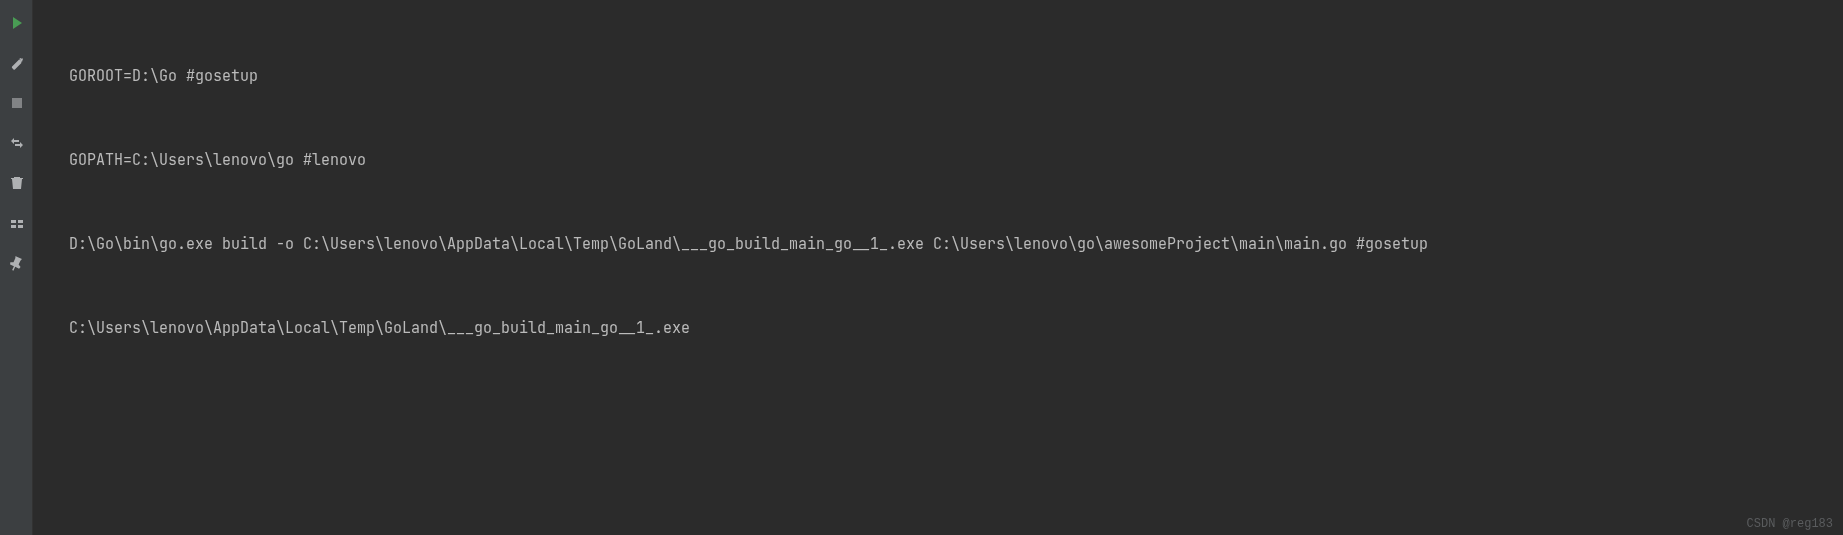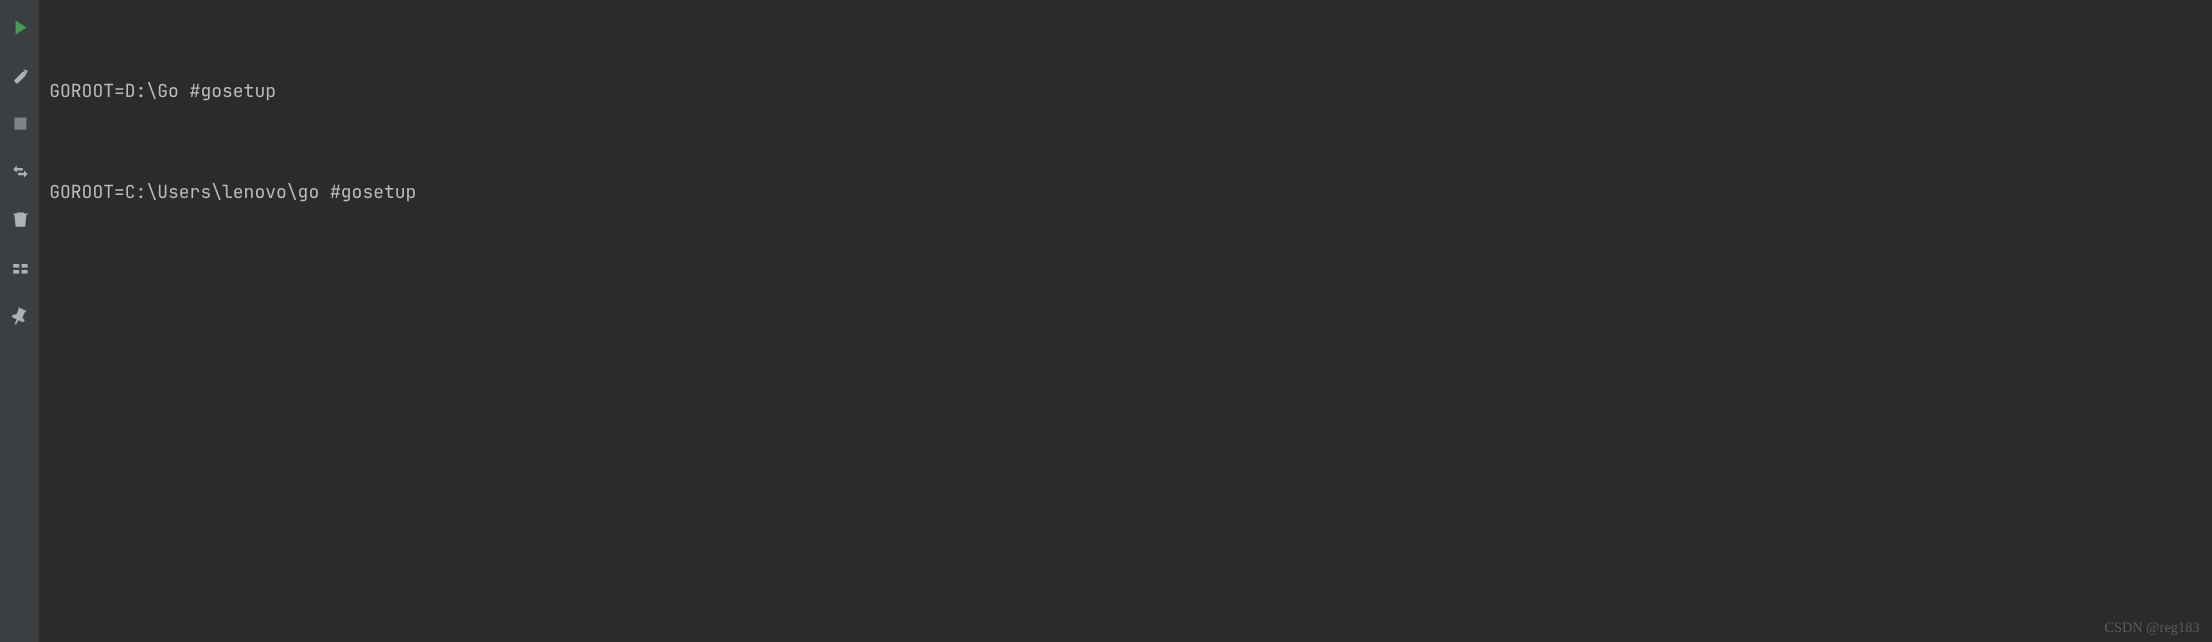--- a/index.html
+++ b/index.html
@@ -41,31 +41,32 @@
       flex: 1;
       background: #2b2b2b;
       padding: 6px 8px;
       font-size: 15px;
       line-height: 28px;
       color: #bbbbbb;
       font-family: "JetBrains Mono", "Consolas", monospace;
       white-space: pre-wrap;
       word-break: break-all;
       overflow: auto;
+      margin-left: 28px;
     }
     .console-line {
       min-height: 28px;
     }
     .watermark {
       position: absolute;
       bottom: 4px;
       right: 10px;
       font-size: 12px;
       color: #5a5c5e;
-      font-family: Liberation Serif, serif;
+      font-family: Liberation Mono, monospace;
     }
     .run-icon { fill: #499c54; }
     .gray-icon { fill: #afb1b3; }
   </style>
 </head>
 <body>
 
 <div class="toolbar">
   <div class="tool-btn" title="Rerun">
     <span>
@@ -117,21 +118,23 @@
     <span>
       <svg viewBox="0 0 16 16">
           <path class="gray-icon" d="M10 2l4 4-2 1-3 3 1 3-2 1-3-3-3 3-1-1 3-3-3-3 1-2 3 1 3-3 1-2z" transform="rotate(-20 8 8)"></path>
         </svg>
     </span>
   </div>
 </div>
 
 <div class="console">
   <div class="console-line">GOROOT=D:\Go #gosetup</div>
-  <div class="console-line">GOROOT=C:\Users\lenovo\go #gosetup</div>
+  <div class="console-line">GOPATH=C:\Users\lenovo\go #lenovo</div>
+  <div class="console-line">D:\Go\bin\go.exe build -o C:\Users\lenovo\AppData\Local\Temp\GoLand\___go_build_main_go__1_.exe C:\Users\lenovo\go\awesomeProject\main\main.go #gosetup</div>
+  <div class="console-line">C:\Users\lenovo\AppData\Local\Temp\GoLand\___go_build_main_go__1_.exe</div>
   
   
   
   
   
   
 </div>
 
 <div class="watermark">CSDN @reg183</div>
 

